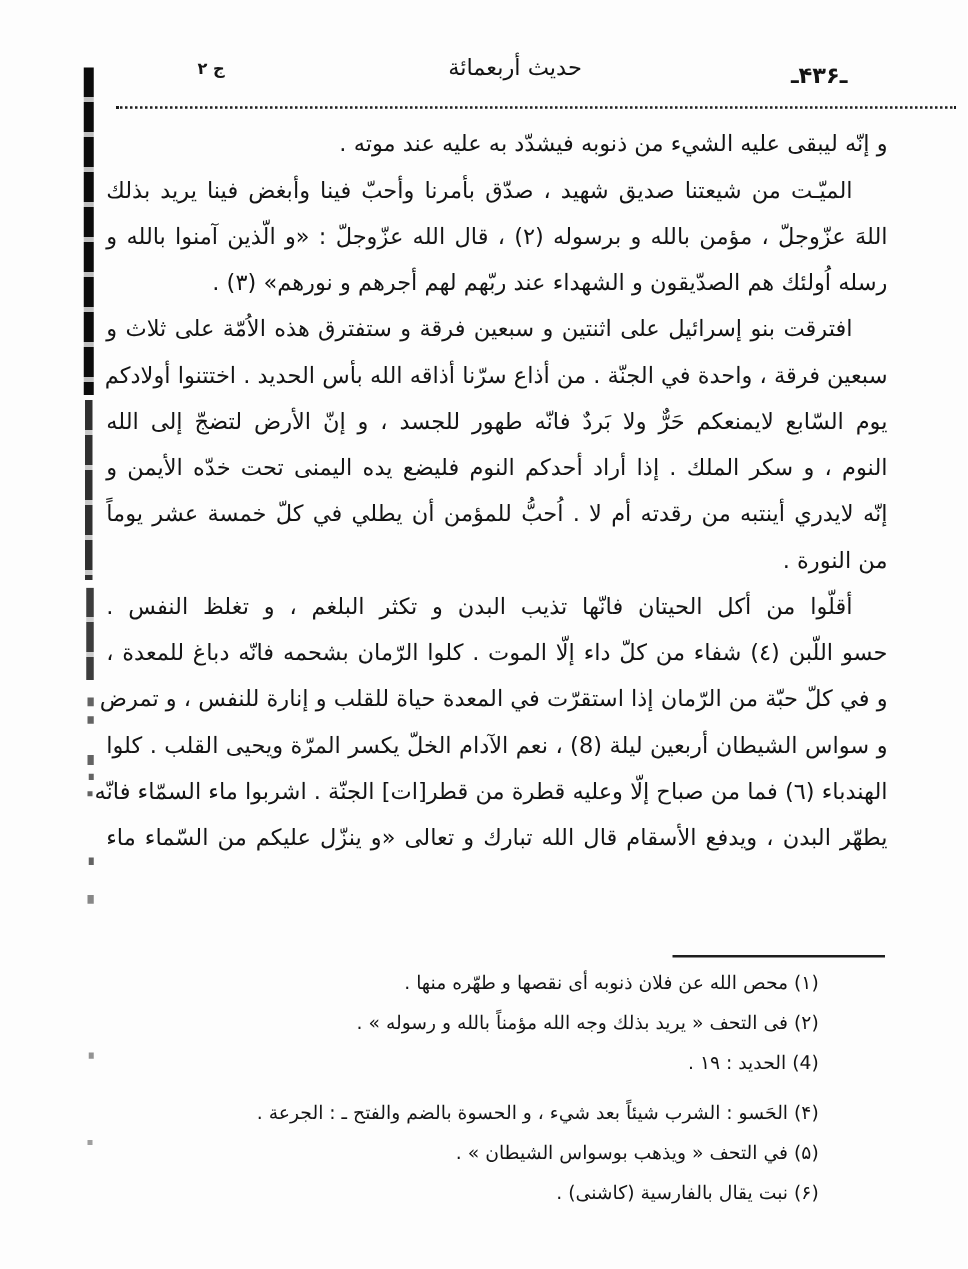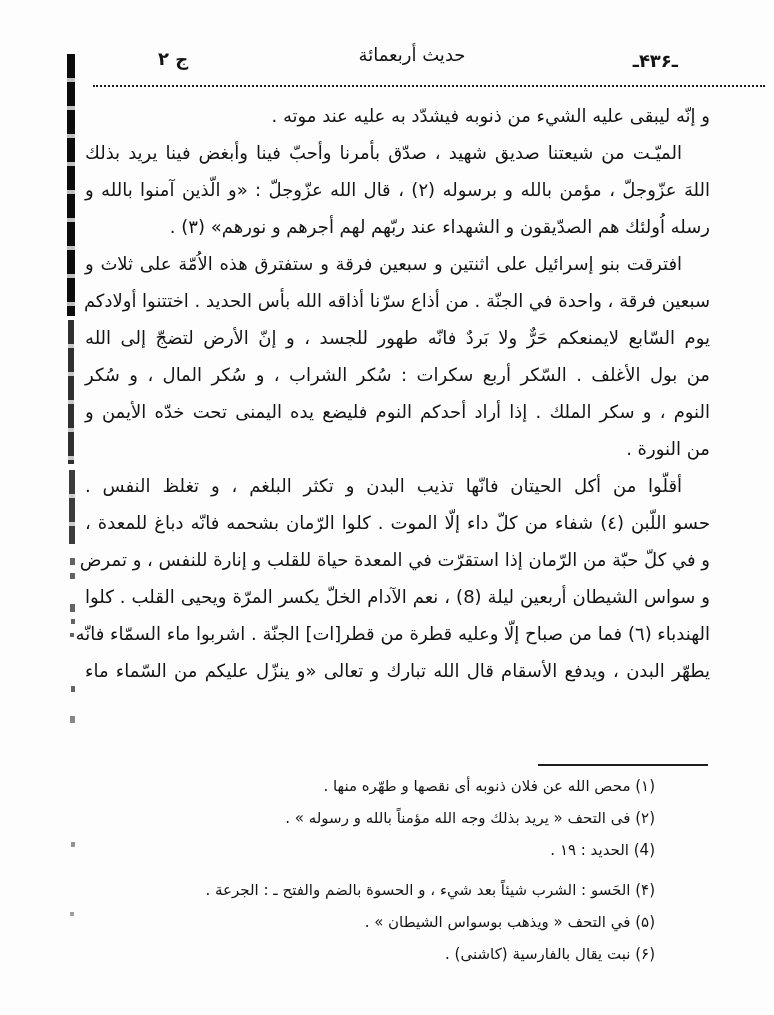--- a/index.html
+++ b/index.html
@@ -18,21 +18,21 @@
   .hdr-num {
     position: absolute; top: 50px; right: 96px;
     font-size: 18px; font-weight: bold; letter-spacing: 1px;
   }
   .hdr-title {
     position: absolute; top: 44px; left: 50px; right: 0;
     text-align: center; font-size: 18px; font-weight: normal;
   }
   .hdr-vol {
     position: absolute; top: 48px; left: 158px;
-    font-size: 18px; font-weight: bold;
+    font-size: 13px; font-weight: bold;
   }
   .hdr-rule {
     position: absolute; top: 85px; left: 93px; width: 672px; height: 0;
     border-top: 2px dotted #1c1c1c;
   }
 
   
   .body-text {
     position: absolute; top: 97px; right: 64px; width: 625px;
     font-size: 18px; line-height: 37px;
@@ -92,22 +92,22 @@
   <div class="body-text">
     <div class="line end">و إنّه ليبقى عليه الشيء من ذنوبه فيشدّد به عليه عند موته .</div>
 
     <div class="line ind">الميّـت من شيعتنا صديق شهيد ، صدّق بأمرنا وأحبّ فينا وأبغض فينا يريد بذلك</div>
     <div class="line">اللهَ عزّوجلّ ، مؤمن بالله و برسوله (٢) ، قال الله عزّوجلّ : «و الّذين آمنوا بالله و</div>
     <div class="line end">رسله اُولئك هم الصدّيقون و الشهداء عند ربّهم لهم أجرهم و نورهم» (٣) .</div>
 
     <div class="line ind">افترقت بنو إسرائيل على اثنتين و سبعين فرقة و ستفترق هذه الاُمّة على ثلاث و</div>
     <div class="line">سبعين فرقة ، واحدة في الجنّة . من أذاع سرّنا أذاقه الله بأس الحديد . اختتنوا أولادكم</div>
     <div class="line">يوم السّابع لايمنعكم حَرٌّ ولا بَردٌ فانّه طهور للجسد ، و إنّ الأرض لتضجّ إلى الله</div>
-    <div class="line">من بول الأغلف . السّكر أربع سكرات : سُكر الشراب ، و سُكر المال ، و سُكر</div>
     <div class="line">النوم ، و سكر الملك . إذا أراد أحدكم النوم فليضع يده اليمنى تحت خدّه الأيمن و</div>
+    <div class="line">إنّه لايدري أينتبه من رقدته أم لا . اُحبُّ للمؤمن أن يطلي في كلّ خمسة عشر يوماً</div>
     <div class="line end">من النورة .</div>
 
     <div class="line ind">أقلّوا من أكل الحيتان فانّها تذيب البدن و تكثر البلغم ، و تغلظ النفس .</div>
     <div class="line">حسو اللّبن (٤) شفاء من كلّ داء إلّا الموت . كلوا الرّمان بشحمه فانّه دباغ للمعدة ،</div>
     <div class="line">و في كلّ حبّة من الرّمان إذا استقرّت في المعدة حياة للقلب و إنارة للنفس ، و تمرض</div>
     <div class="line">و سواس الشيطان أربعين ليلة (8) ، نعم الآدام الخلّ يكسر المرّة ويحيى القلب . كلوا</div>
     <div class="line">الهندباء (٦) فما من صباح إلّا وعليه قطرة من قطر[ات] الجنّة . اشربوا ماء السمّاء فانّه</div>
     <div class="line">يطهّر البدن ، ويدفع الأسقام قال الله تبارك و تعالى «و ينزّل عليكم من السّماء ماء</div>
   </div>
 

